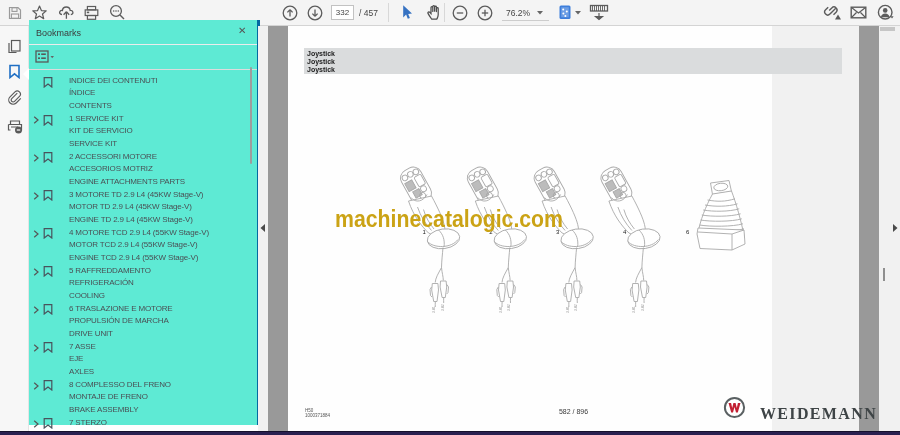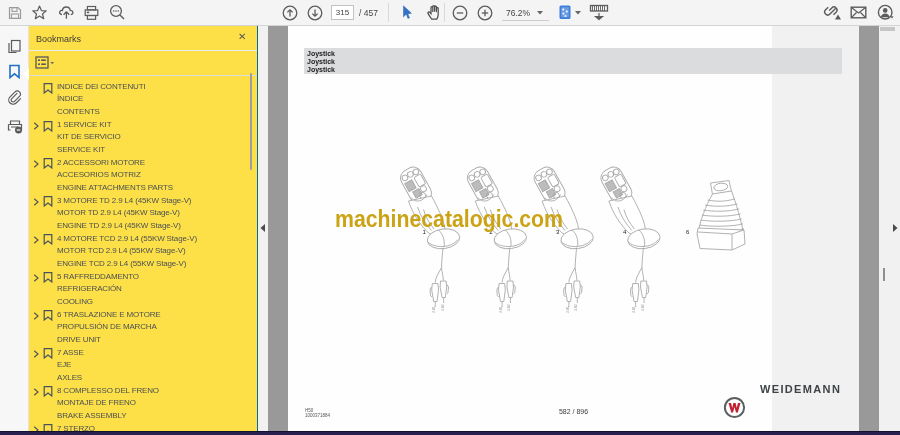--- a/index.html
+++ b/index.html
@@ -1,26 +1,26 @@
 <!DOCTYPE html>
 <html><head>
 <meta charset="utf-8">
 <style>
   html,body{margin:0;padding:0;width:900px;height:435px;overflow:hidden;
     font-family:"Liberation Sans",sans-serif;background:#ffffff;}
   .abs{position:absolute;}
   #toolbar{position:absolute;left:0;top:0;width:900px;height:25px;background:#f4f4f4;border-bottom:1px solid #d4d4d4;}
   #iconstrip{position:absolute;left:0;top:26px;width:28px;height:405px;background:#f7f7f7;border-right:1px solid #e4e4e4;}
-  #panel{position:absolute;left:29px;top:26px;width:228px;height:405px;background:#fde047;border-right:3px solid #0369a1;}
+  #panel{position:absolute;left:29px;top:20px;width:228px;height:405px;background:#5eead4;border-right:3px solid #0369a1;}
   #viewer{position:absolute;left:258px;top:26px;width:642px;height:405px;background:#f1f1f1;}
   #grayL{position:absolute;left:268px;top:26px;width:20px;height:405px;background:#999999;}
   #grayR{position:absolute;left:859px;top:26px;width:20px;height:405px;background:#999999;}
   #page{position:absolute;left:288px;top:26px;width:484px;height:405px;background:#fefefe;}
   #botbar{position:absolute;left:0;top:431px;width:900px;height:4px;background:#2a2050;border-top:1px solid #15102b;box-sizing:border-box;}
-  .bmtext{font-size:8px;color:#4a4f54;line-height:12.3px;white-space:nowrap;letter-spacing:-0.15px;}
+  .bmtext{font-size:8px;color:#4a4f54;line-height:12.3px;white-space:nowrap;letter-spacing:-0.15px;margin-left:12px;}
 </style>
 </head>
 <body>
 <div id="toolbar">
   <svg class="abs" style="left:8px;top:5.5px" width="14" height="14" viewBox="0 0 14 14">
       <path d="M1.5 1.5 H10 L12.5 4 V12.5 H1.5 Z" fill="none" stroke="#9a9a9a" stroke-width="1.2"></path>
       <rect x="4" y="1.8" width="5" height="3.6" fill="none" stroke="#9a9a9a" stroke-width="1.1"></rect>
       <rect x="3.4" y="8" width="7.2" height="4.2" fill="none" stroke="#9a9a9a" stroke-width="1.1"></rect>
     </svg>
   <svg class="abs" style="left:31.5px;top:4.5px" width="15" height="15" viewBox="0 0 15 15">
@@ -44,21 +44,21 @@
       <circle cx="9.3" cy="7" r="0.8" fill="#5c5c5c"></circle>
     </svg>
   <svg class="abs" style="left:282px;top:4.5px" width="16" height="16" viewBox="0 0 16 16">
       <circle cx="8" cy="8" r="6.8" fill="none" stroke="#5c5c5c" stroke-width="1.3"></circle>
       <path d="M8 11.5 V5.6 M8 4.6 L5.4 7.4 M8 4.6 L10.6 7.4" fill="none" stroke="#5c5c5c" stroke-width="1.3"></path>
     </svg>
   <svg class="abs" style="left:307px;top:4.5px" width="16" height="16" viewBox="0 0 16 16">
       <circle cx="8" cy="8" r="6.8" fill="none" stroke="#5c5c5c" stroke-width="1.3"></circle>
       <path d="M8 4.5 V10.4 M8 11.4 L5.4 8.6 M8 11.4 L10.6 8.6" fill="none" stroke="#5c5c5c" stroke-width="1.3"></path>
     </svg>
-  <div class="abs" style="left:331px;top:4.5px;width:23px;height:15px;background:#fff;border:1px solid #c2c2c2;box-sizing:border-box;font-size:8px;color:#444;text-align:center;line-height:13px;">315</div>
+  <div class="abs" style="left:331px;top:4.5px;width:23px;height:15px;background:#fff;border:1px solid #c2c2c2;box-sizing:border-box;font-size:8px;color:#444;text-align:center;line-height:13px;">332</div>
   <div class="abs" style="left:359px;top:8px;font-size:8.5px;color:#444;">/ 457</div>
   <div class="abs" style="left:388px;top:3px;width:1px;height:19px;background:#d8d8d8;"></div>
   <div class="abs" style="left:443.5px;top:3px;width:1px;height:19px;background:#d8d8d8;"></div>
   <svg class="abs" style="left:400px;top:4px" width="13" height="17" viewBox="0 0 13 17">
       <path d="M3.2 1.2 L3.2 13.4 L6.1 10.6 L7.8 14.8 L9.9 13.9 L8.2 9.9 L12 9.6 Z" fill="#3672c2"></path>
     </svg>
   <svg class="abs" style="left:426px;top:4px" width="16" height="17" viewBox="0 0 16 17">
       <path d="M5.6 15 C4.3 13.2 2.6 10.6 2 9.4 C1.5 8.4 2.8 7.4 3.8 8.3 L5 9.6 L5 3.4 C5 2.2 6.8 2.2 6.8 3.4 L6.8 7.4 M6.8 7.4 L6.8 2.4 C6.8 1.2 8.6 1.2 8.6 2.4 L8.6 7.2 M8.6 7.2 L8.6 3 C8.6 1.9 10.4 1.9 10.4 3 L10.4 7.6 M10.4 7.6 L10.4 4.4 C10.4 3.3 12.2 3.3 12.2 4.4 L12.2 10.8 C12.2 12.6 11.5 13.7 10.9 15 M5.6 15 L10.9 15" fill="none" stroke="#4e4e4e" stroke-width="1.25" stroke-linecap="round"></path>
     </svg>
   <svg class="abs" style="left:452px;top:4.5px" width="16" height="16" viewBox="0 0 16 16">
@@ -289,16 +289,16 @@
         <path d="M410 206 L444 208 L456 204 M444 208 L444 224" fill="none"></path>
       </g>
       <text x="47" y="200.5" font-family="Liberation Sans" font-weight="bold" font-size="24" fill="#cba315" textLength="228" lengthAdjust="spacingAndGlyphs">machinecatalogic.com</text>
     </svg>
 <div class="abs" style="left:17px;top:382px;font-size:4.5px;color:#555;line-height:5px;">H50<br>1000371884</div>
 <div class="abs" style="left:258px;top:381.5px;width:55px;text-align:center;font-size:7px;color:#3a3a3a;">582 / 896</div>
 <svg class="abs" style="left:435px;top:370px" width="120" height="24" viewBox="0 0 120 24">
 <circle cx="11.5" cy="11.5" r="9.6" fill="#fff" stroke="#5a6062" stroke-width="2"></circle>
 <path d="M5.5 7 L8.2 16.5 L10 16.5 L11.5 11 L13 16.5 L14.8 16.5 L17.5 7 L14.9 7 L13.8 12 L12.6 7 L10.4 7 L9.2 12 L8.1 7 Z" fill="#c22033"></path>
 </svg>
-<div class="abs" style="left:472px;top:357px;font-size:11px;font-weight:bold;color:#3e4446;letter-spacing:1.35px;">WEIDEMANN</div>
+<div class="abs" style="left:472px;top:379px;font-size:16px;font-weight:bold;color:#3e4446;letter-spacing:1.35px;font-family:Liberation Serif, serif;">WEIDEMANN</div>
 </div>
 <div id="botbar"></div>
 <div class="abs" style="left:23px;top:68px;width:6px;height:12px;background:#ffffff;clip-path:polygon(100% 0,0 50%,100% 100%);z-index:5;"></div>
 
 </body></html>

